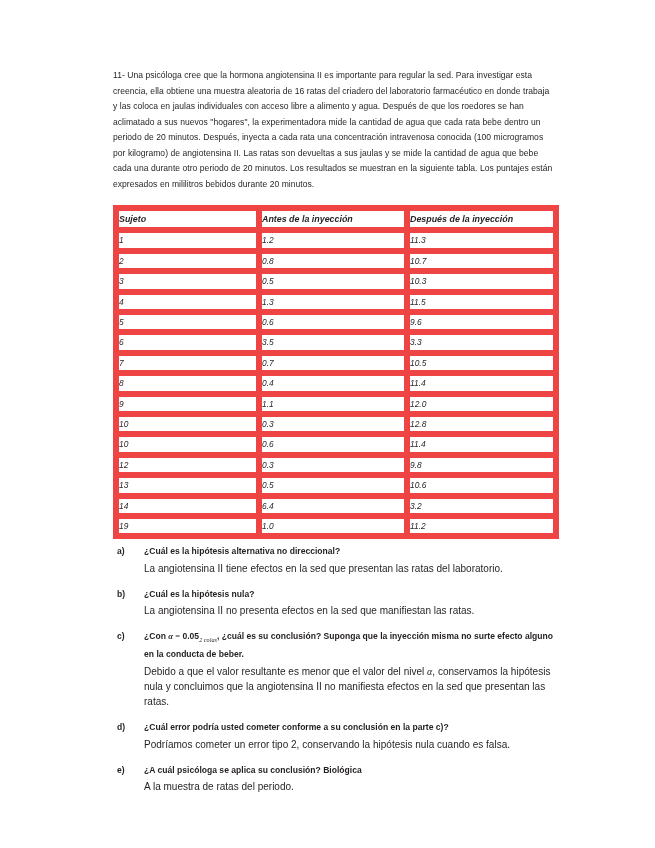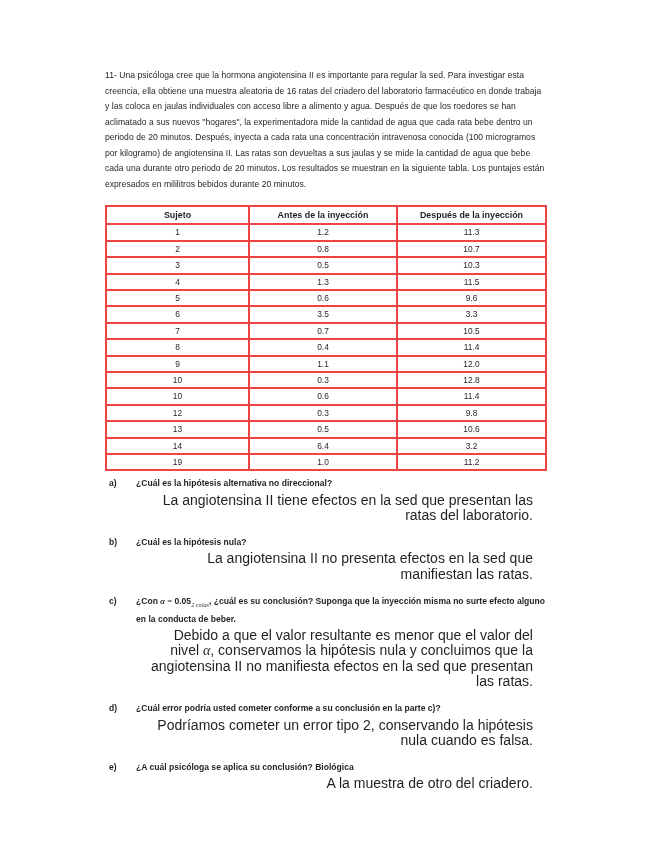--- a/index.html
+++ b/index.html
@@ -16,21 +16,21 @@
   }
   .page {
     position: relative;
     width: 655px;
     height: 848px;
     background: #ffffff;
     overflow: hidden;
   }
   .content {
     position: absolute;
-    left: 105px;
+    left: 113px;
     top: 68px;
     width: 440px;
   }
 
   
   .intro {
     font-size: 8.55px;
     line-height: 15.55px;
     text-align: left;
     letter-spacing: 0.02px;
@@ -42,27 +42,28 @@
   
   .data-table {
     margin-top: 13px;
     border-collapse: collapse;
     width: 440px;
     table-layout: fixed;
     font-size: 8.4px;
   }
   .data-table th,
   .data-table td {
-    border: 2px solid #ef4444;
-    text-align: center;
+    border: 6px solid #ef4444;
+    text-align: left;
     padding: 0;
     height: 14.4px;
     line-height: 14.4px;
     color: #231f20;
     vertical-align: middle;
+    font-style: italic;
   }
   .data-table thead th {
     font-weight: bold;
     font-size: 8.9px;
     height: 16px;
     line-height: 16px;
   }
   .col-subject { width: 143px; }
   .col-before  { width: 148px; }
   .col-after   { width: 149px; }
@@ -90,27 +91,26 @@
   }
   .qa-question {
     font-size: 8.55px;
     line-height: 15.2px;
     font-weight: bold;
     margin: 0;
     color: #231f20;
     letter-spacing: 0.01px;
   }
   .qa-answer {
-    font-size: 14px;
+    font-size: 10px;
     line-height: 15.3px;
     font-weight: normal;
-    margin: 12px;
+    margin: 0;
     color: #231f20;
     letter-spacing: 0.01px;
-    text-align: right;
   }
   .qa-answer.tight { margin-top: 1px; }
 
   
   .math-alpha {
     font-family: "Liberation Serif", serif;
     font-style: italic;
     font-weight: bold;
   }
   .math-alpha-plain {
@@ -256,18 +256,18 @@
 
       <li class="qa-item">
         <span class="qa-marker">d)</span>
         <p class="qa-question">¿Cuál error podría usted cometer conforme a su conclusión en la parte c)?</p>
         <p class="qa-answer tight">Podríamos cometer un error tipo 2, conservando la hipótesis nula cuando es falsa.</p>
       </li>
 
       <li class="qa-item">
         <span class="qa-marker">e)</span>
         <p class="qa-question">¿A cuál psicóloga se aplica su conclusión? Biológica</p>
-        <p class="qa-answer tight">A la muestra de otro del criadero.</p>
+        <p class="qa-answer tight">A la muestra de ratas del periodo.</p>
       </li>
 
     </ul>
   </div>
 </div>
 
 </body></html>

